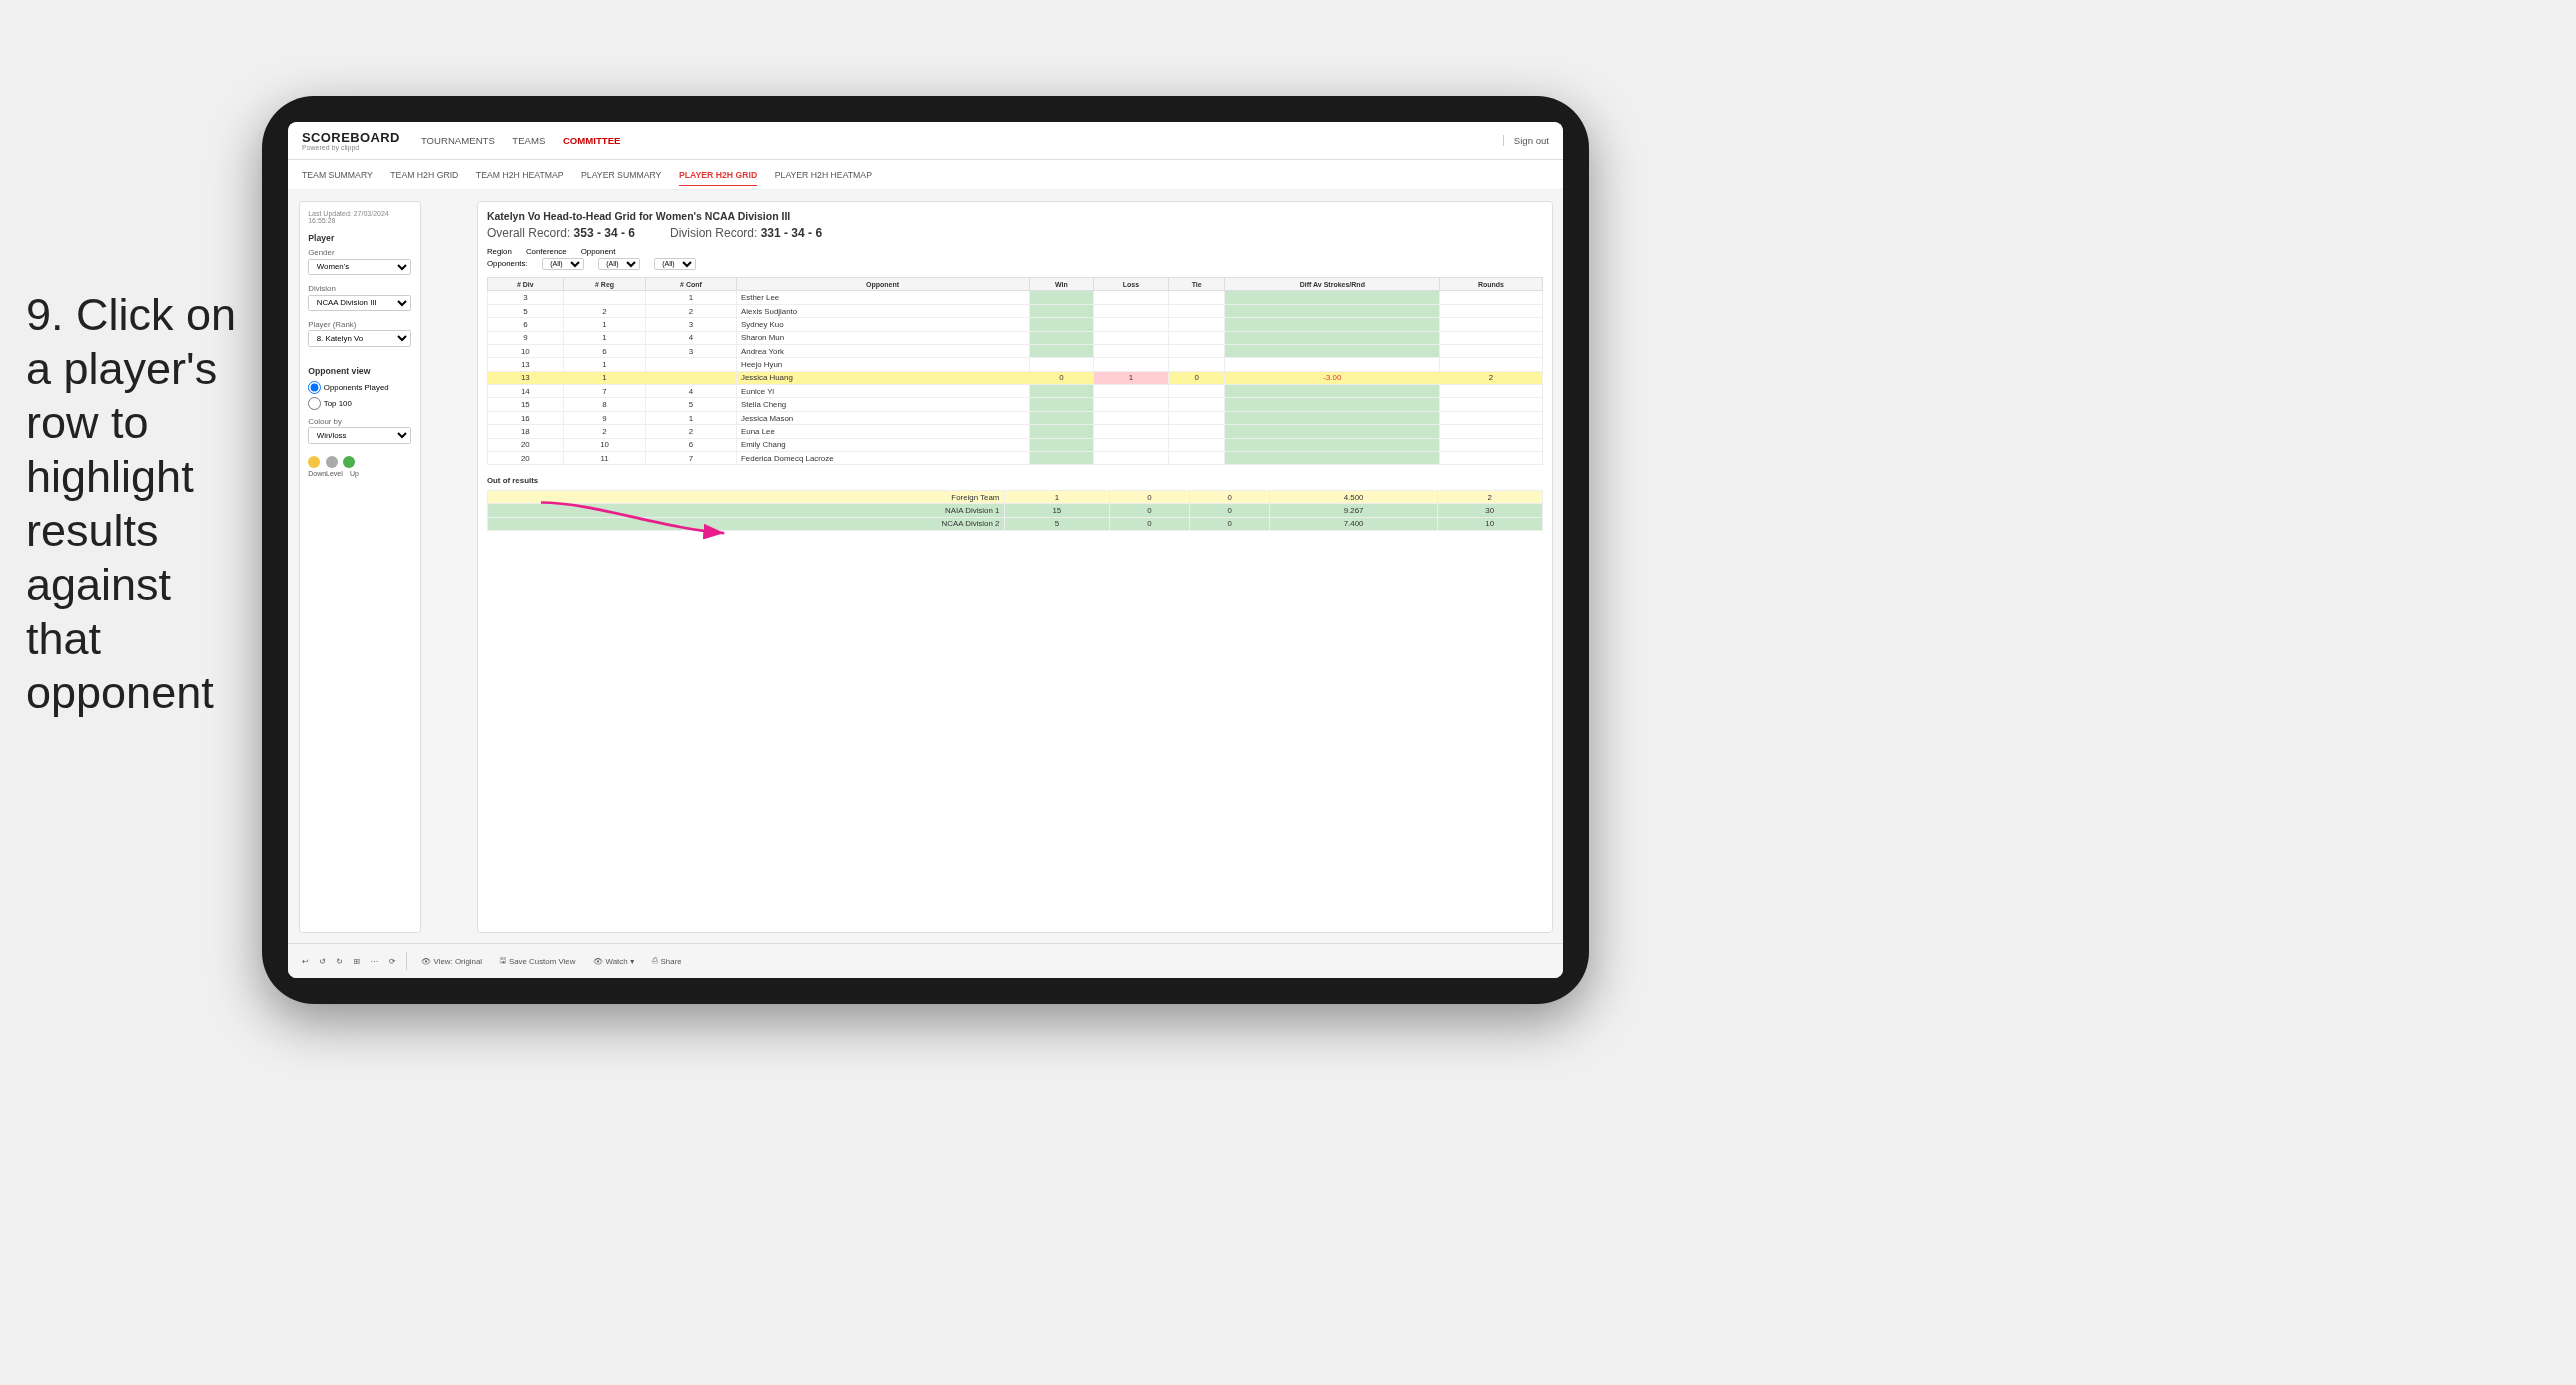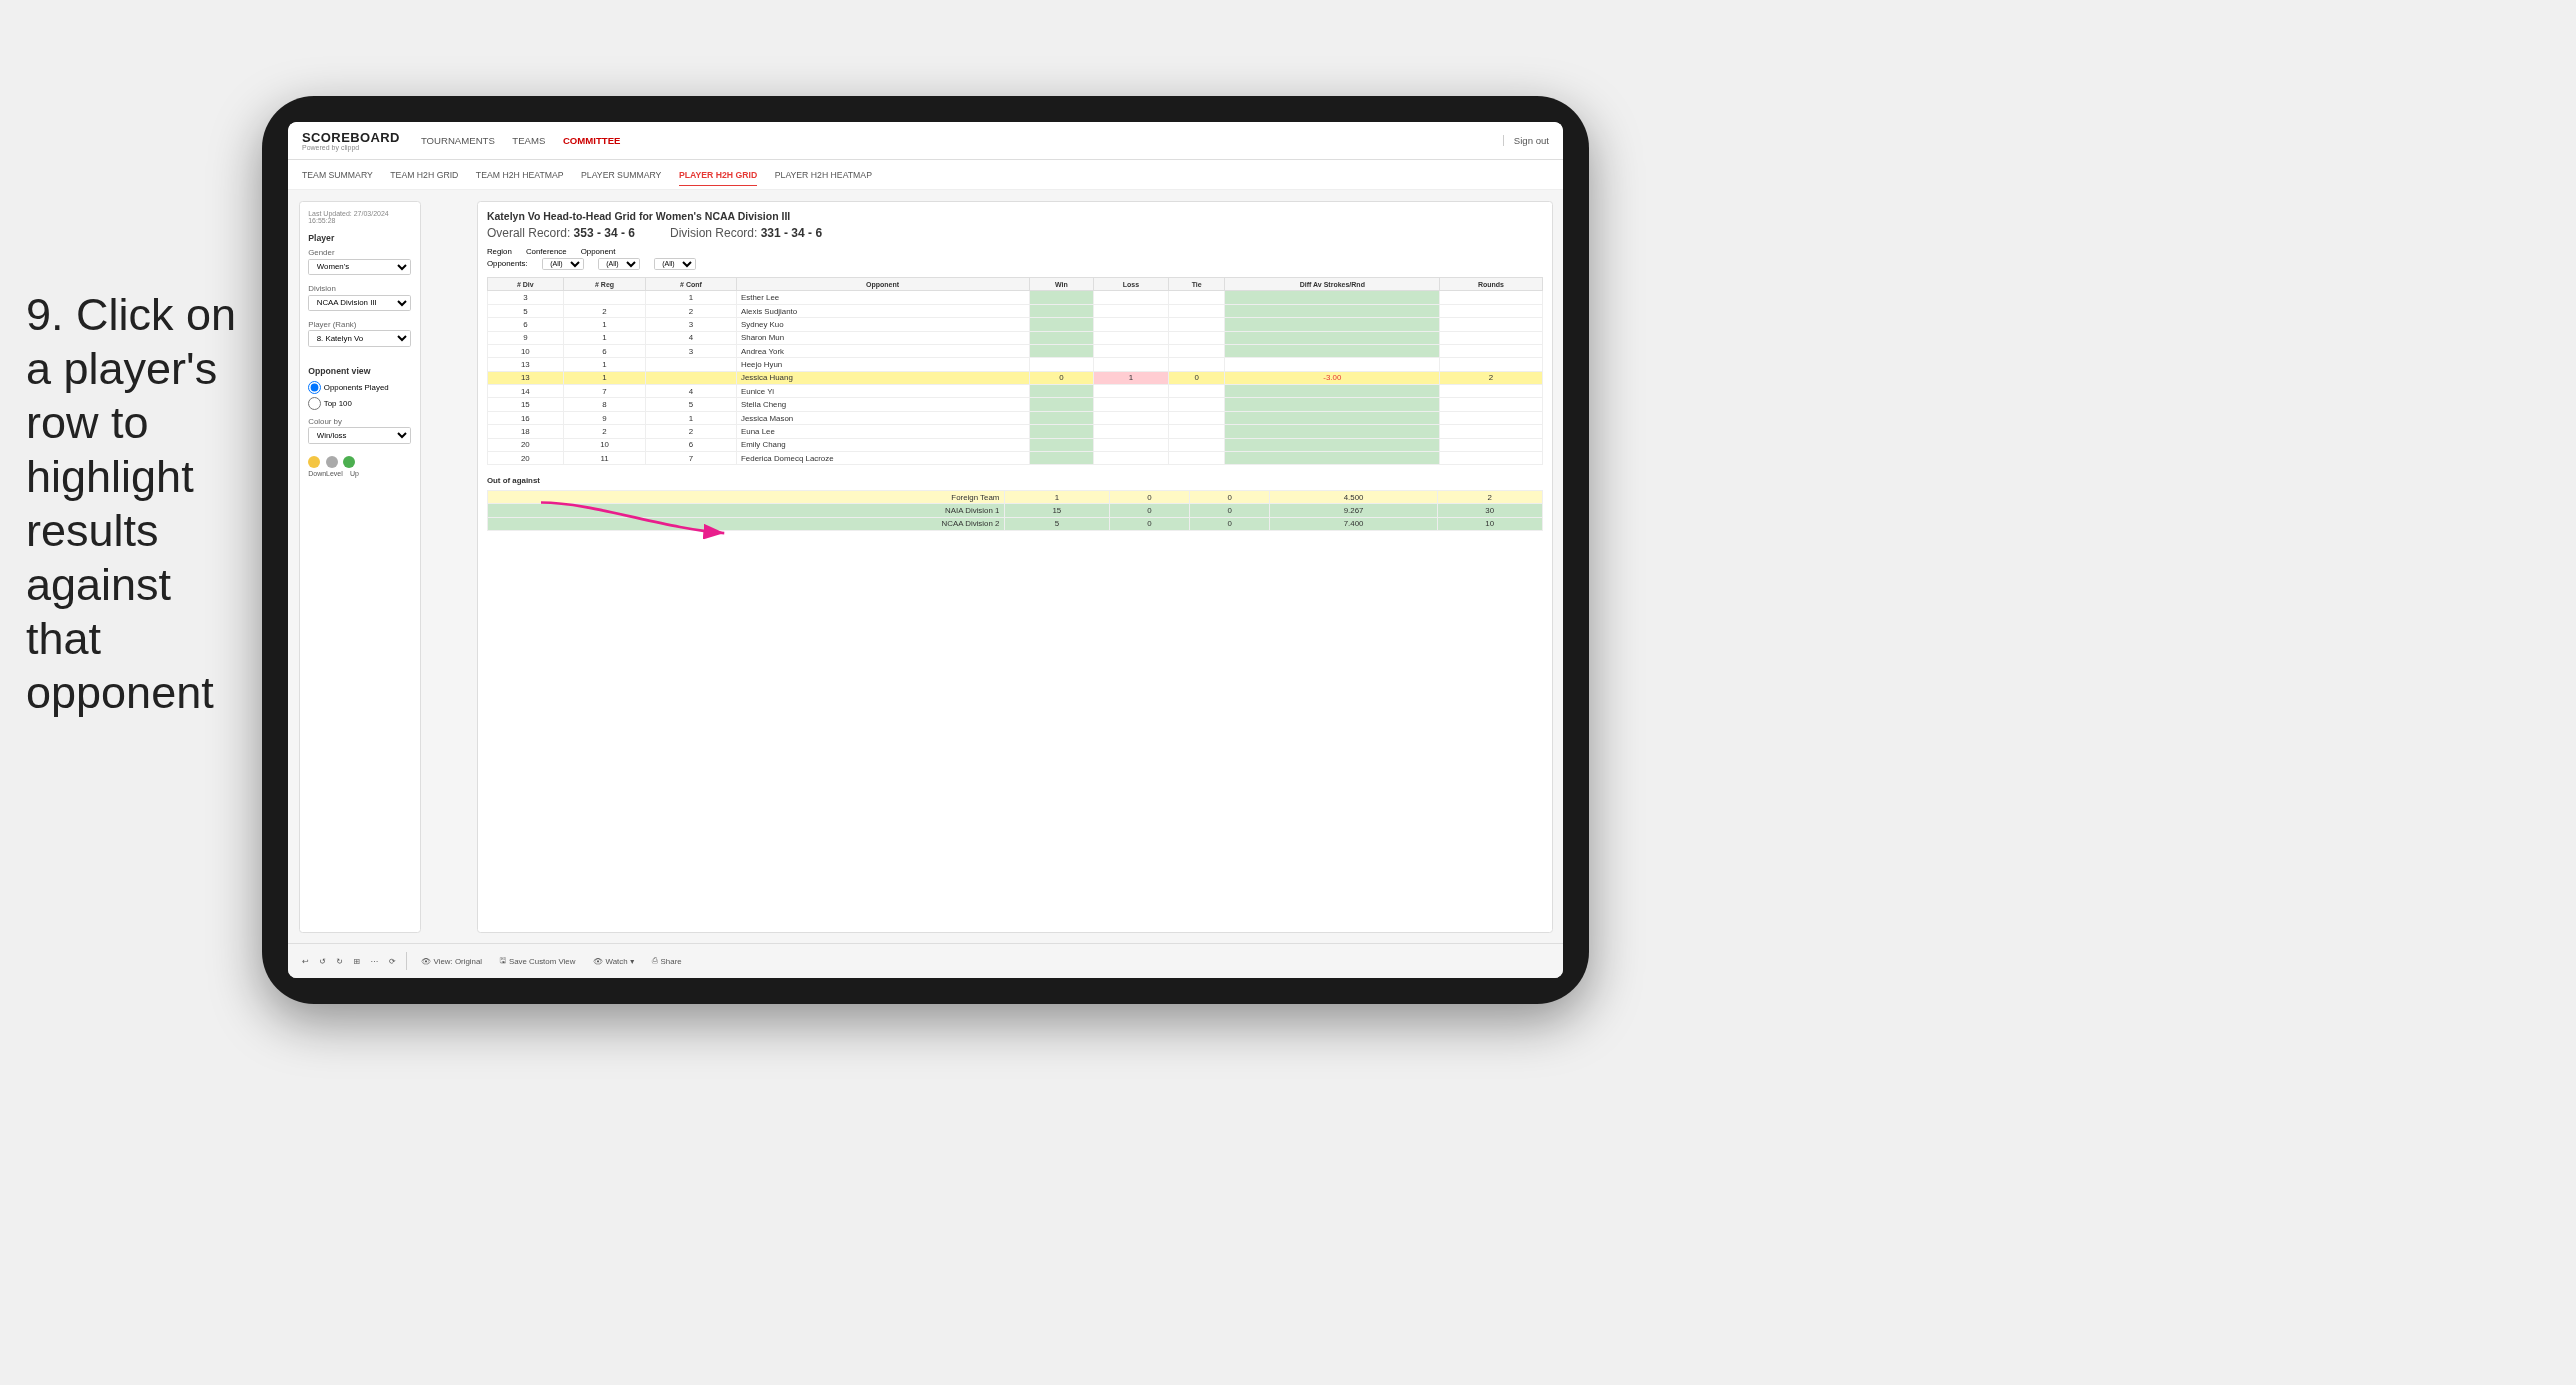--- a/index.html
+++ b/index.html
@@ -642,21 +642,21 @@
               <td class="name-cell">Federica Domecq Lacroze</td>
               <td class="num-cell cell-win"></td>
               <td class="num-cell"></td>
               <td class="num-cell"></td>
               <td class="num-cell cell-win"></td>
               <td class="num-cell"></td>
             </tr>
           </tbody>
         </table>
 
-        <div class="out-of-division">Out of against</div>
+        <div class="out-of-division">Out of results</div>
 
         <table class="ood-table">
           <tbody>
             <tr style="background:#fff9c4;">
               <td class="name-cell" style="background:#fff9c4;">Foreign Team</td>
               <td>1</td>
               <td>0</td>
               <td>0</td>
               <td>4.500</td>
               <td>2</td>

